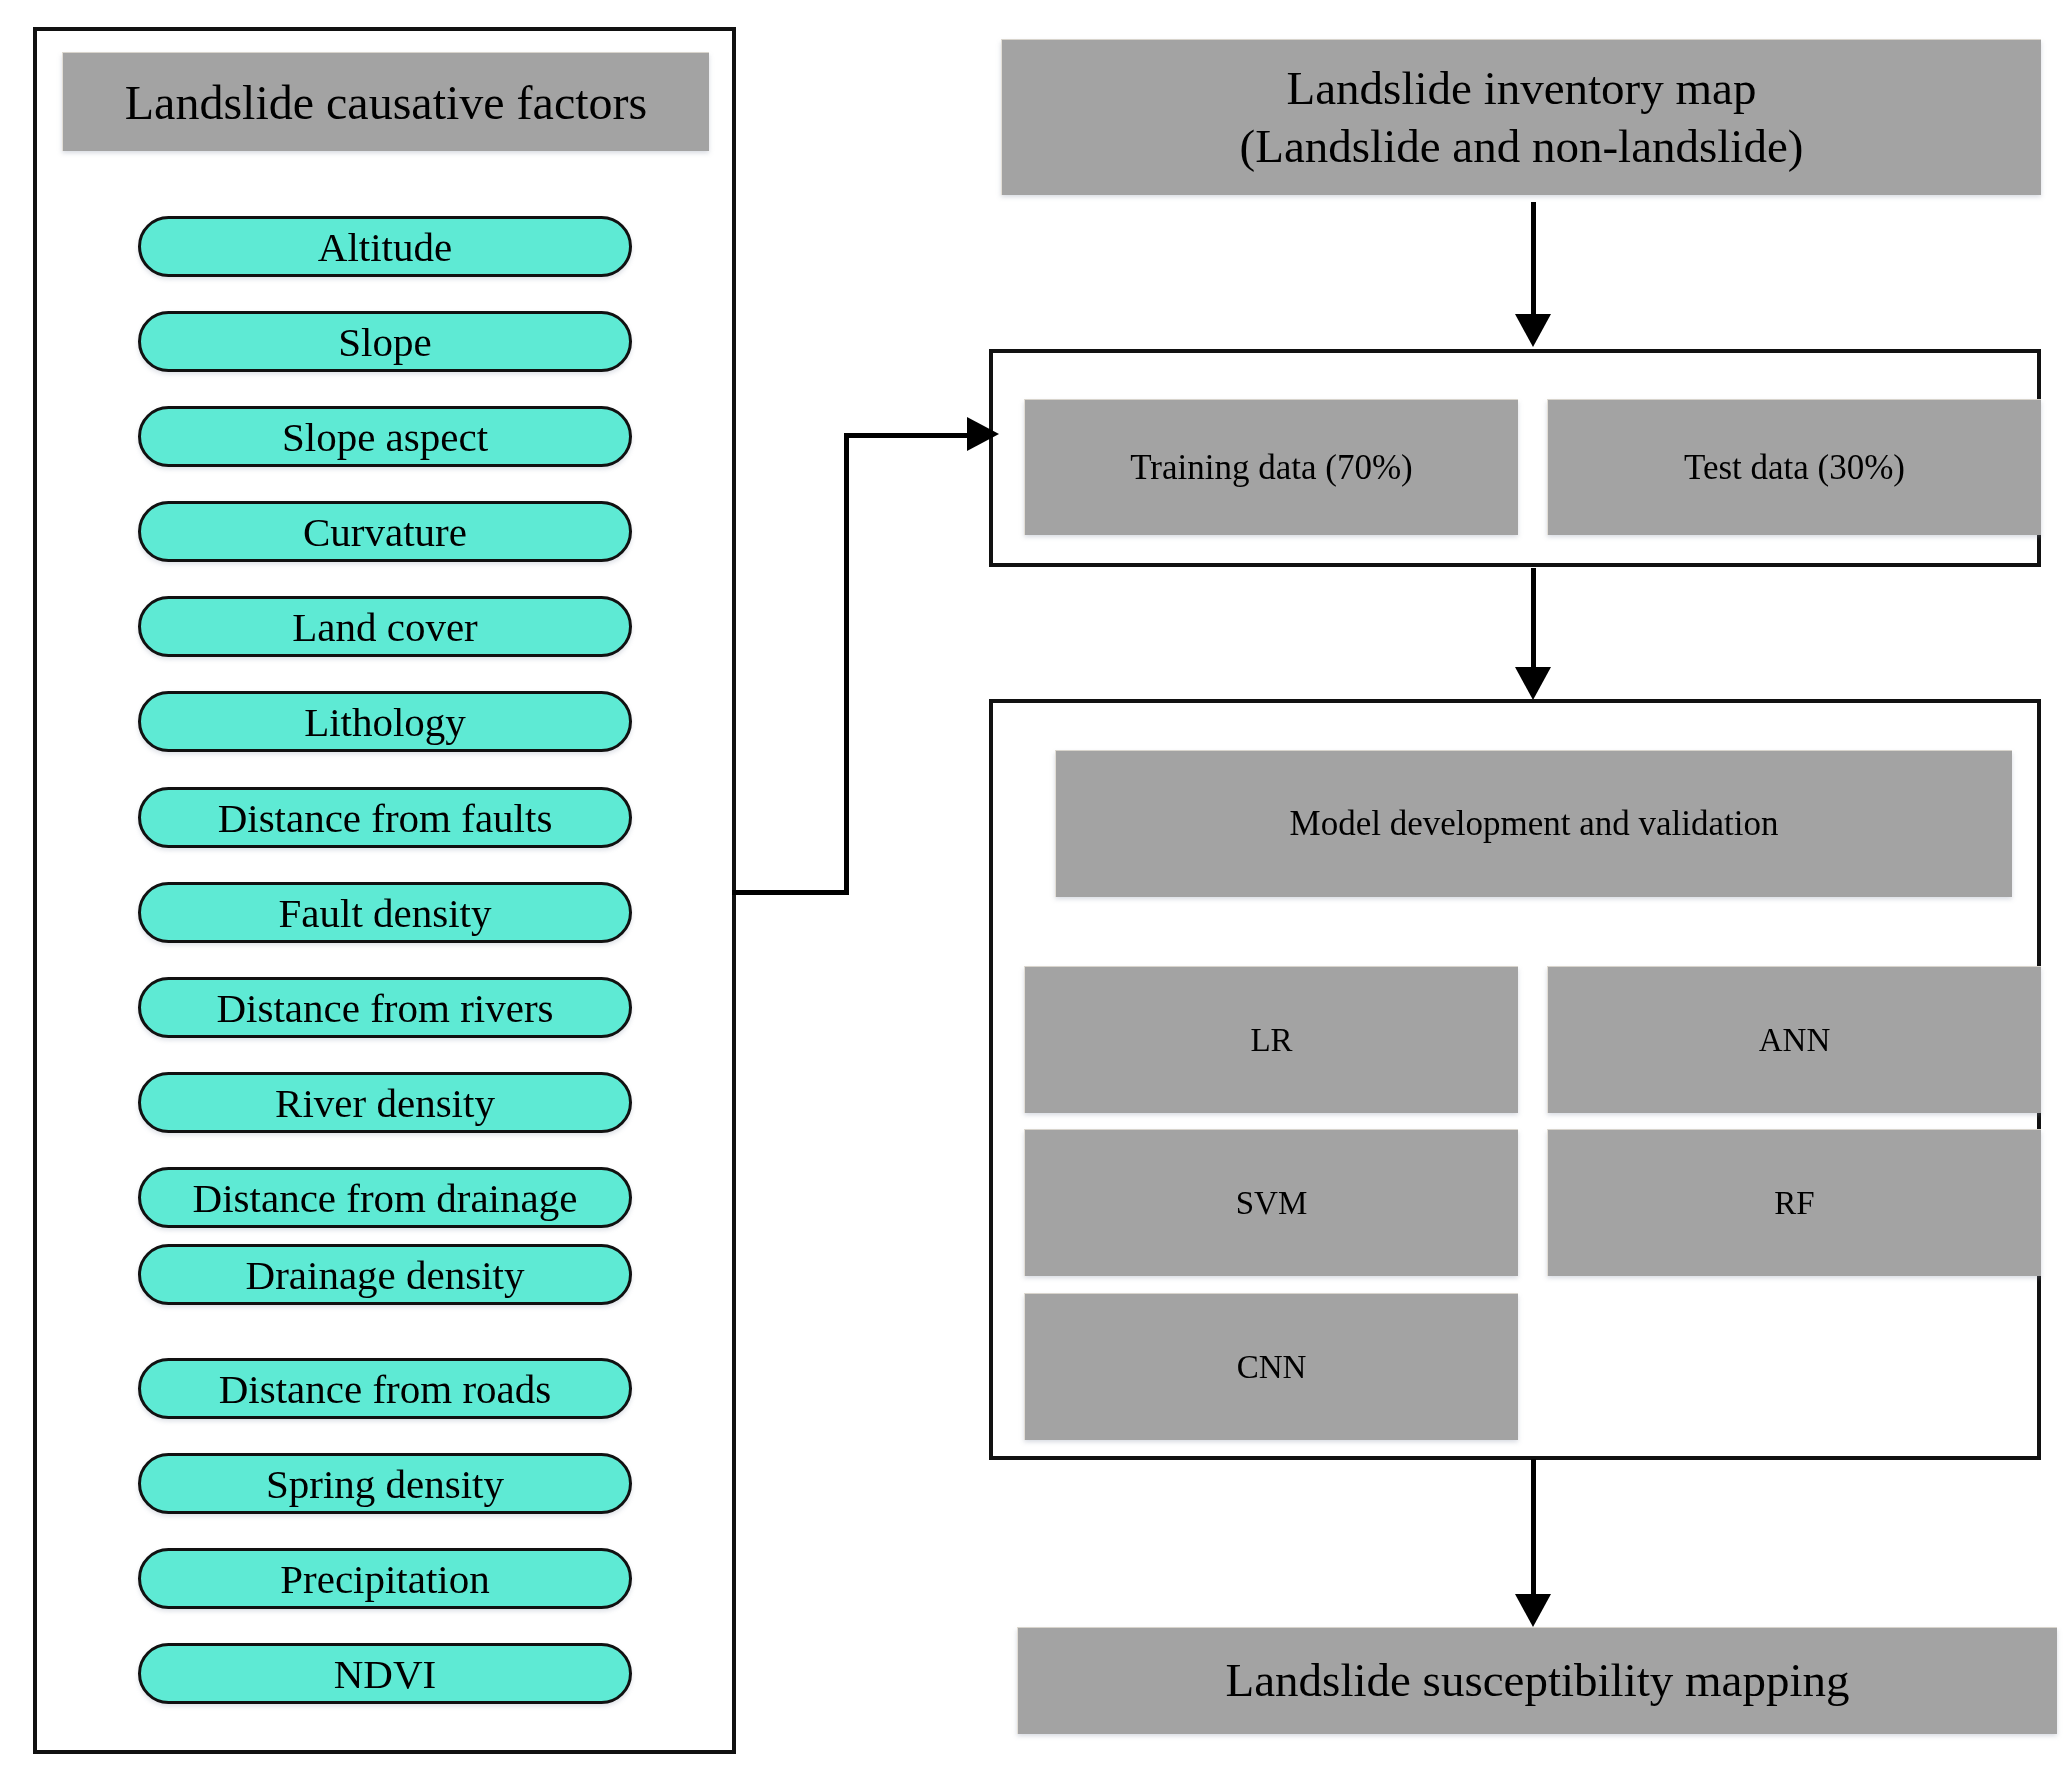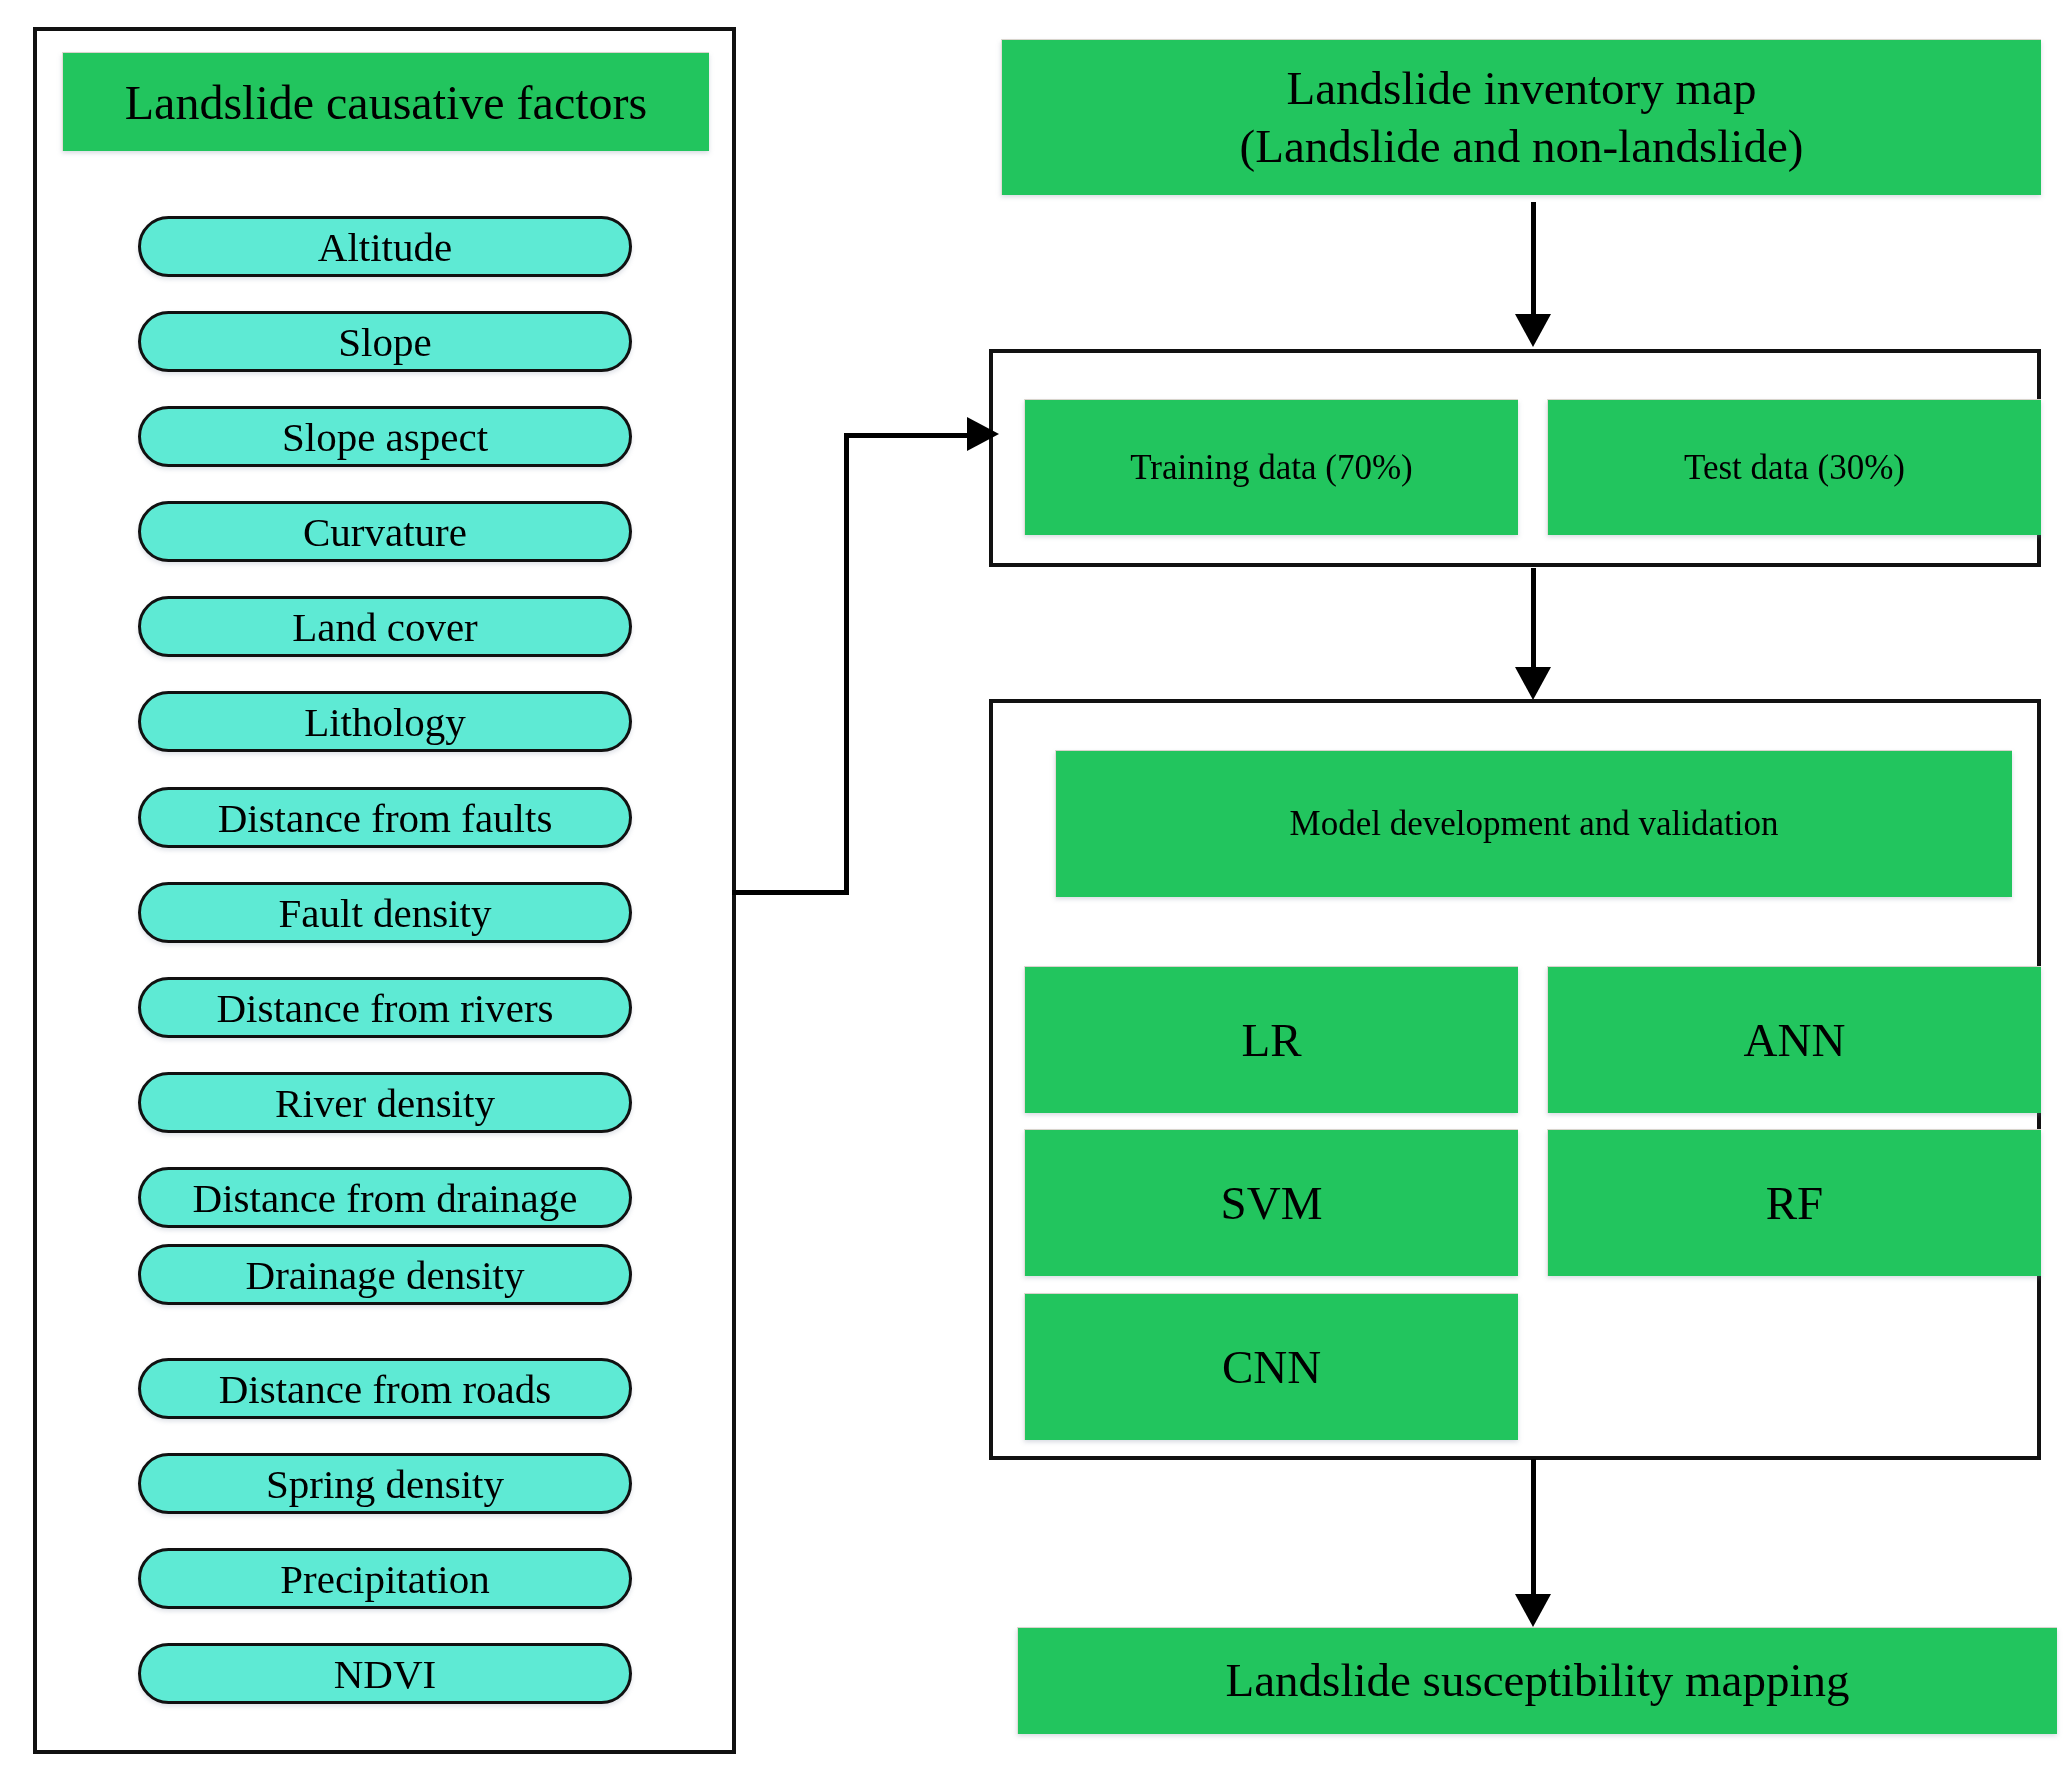--- a/index.html
+++ b/index.html
@@ -26,21 +26,21 @@
   #left-panel {
     left: 33px;
     top: 27px;
     width: 703px;
     height: 1727px;
   }
 
   
   .cream-box {
     position: absolute;
-    background: #22c55e;
+    background: #a3a3a3;
     box-sizing: border-box;
     display: flex;
     align-items: center;
     justify-content: center;
     text-align: center;
     color: #000000;
     box-shadow: 0 2.6px 4.7px rgba(140,150,170,0.35);
     border-top: 1.6px solid #d8d4cc;
     border-left: 1px solid #e2ded6;
   }
@@ -87,21 +87,21 @@
     border-top: 17.7px solid transparent;
     border-bottom: 17.7px solid transparent;
     border-left: 32px solid #000000;
   }
 
   
   .t-title   { font-size: 48px; }
   .t-pill    { font-size: 41px; }
   .t-big     { font-size: 47px; line-height: 1.22; }
   .t-model   { font-size: 35px; margin-top: 8px; }
-  .t-abbr    { font-size: 47px; }
+  .t-abbr    { font-size: 33px; }
 </style>
 </head>
 <body>
 
 <div id="canvas">
 
   <div class="outer-panel" id="left-panel"></div>
 
   <div class="cream-box t-title" style="left:62px; top:52px; width:647px; height:99px;">
     <span>Landslide causative factors</span>

